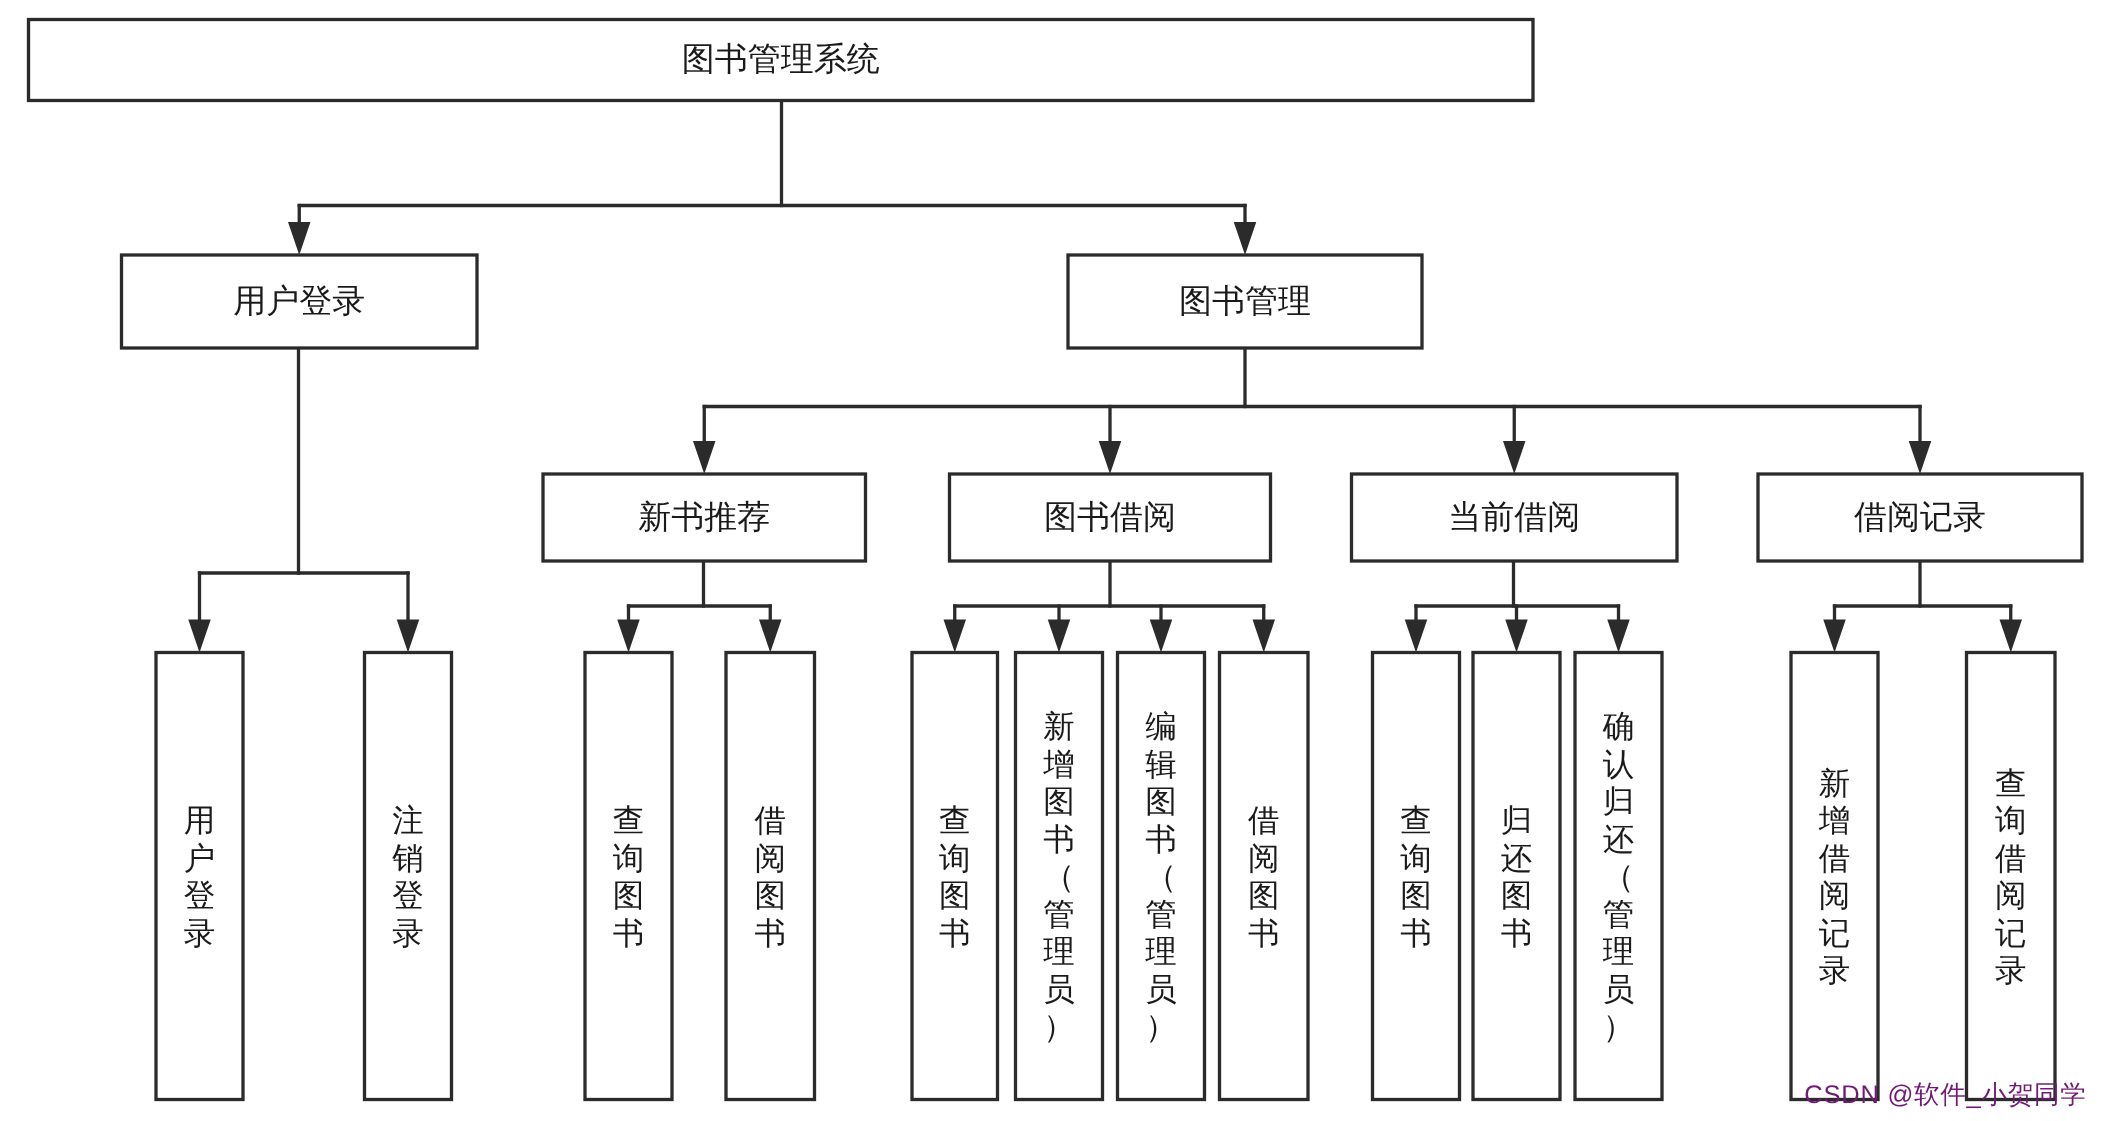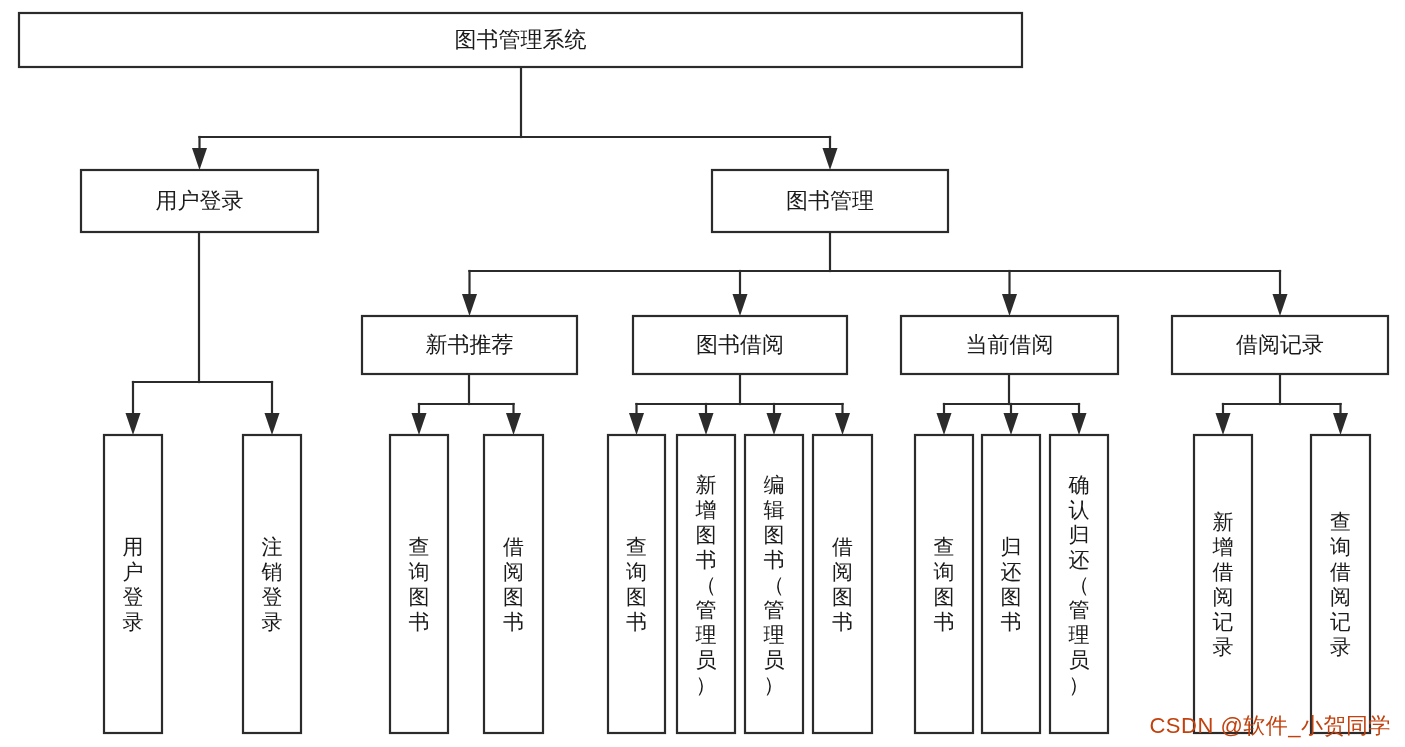--- a/index.html
+++ b/index.html
@@ -50,22 +50,22 @@
   }
   .edge-head {
     fill: #2b2b2b;
     stroke: none;
   }
   .watermark {
     position: absolute;
     right: 14px;
     bottom: 6px;
     font-family: "Liberation Sans", "DejaVu Sans", sans-serif;
-    font-size: 22px;
-    color: #c2410c;
+    font-size: 17px;
+    color: #701a75;
     letter-spacing: 0.5px;
     white-space: nowrap;
     pointer-events: none;
   }
 </style>
 </head>
 <body>
 
 <div id="stage">
   <svg id="diagram-svg" viewBox="0 0 1405 747" xmlns="http://www.w3.org/2000/svg">

